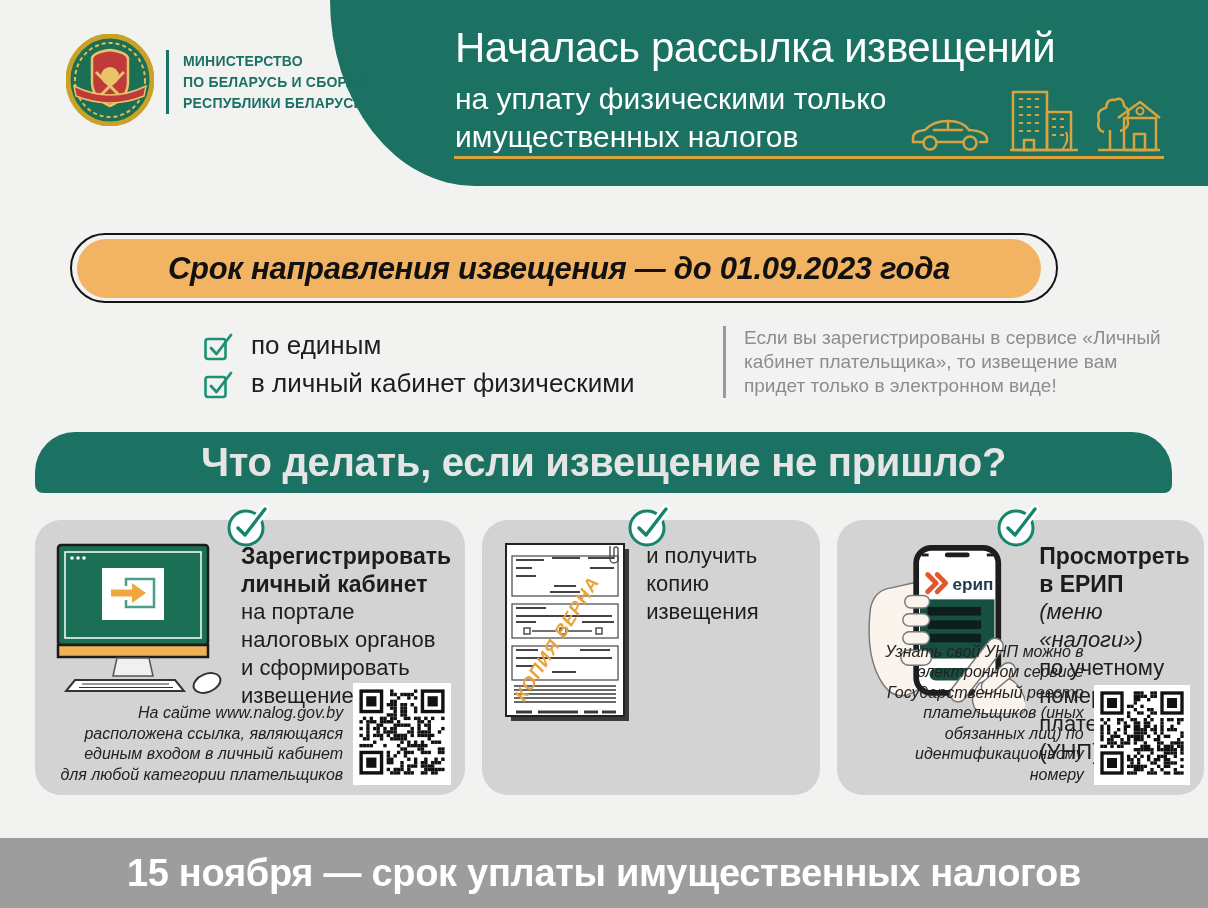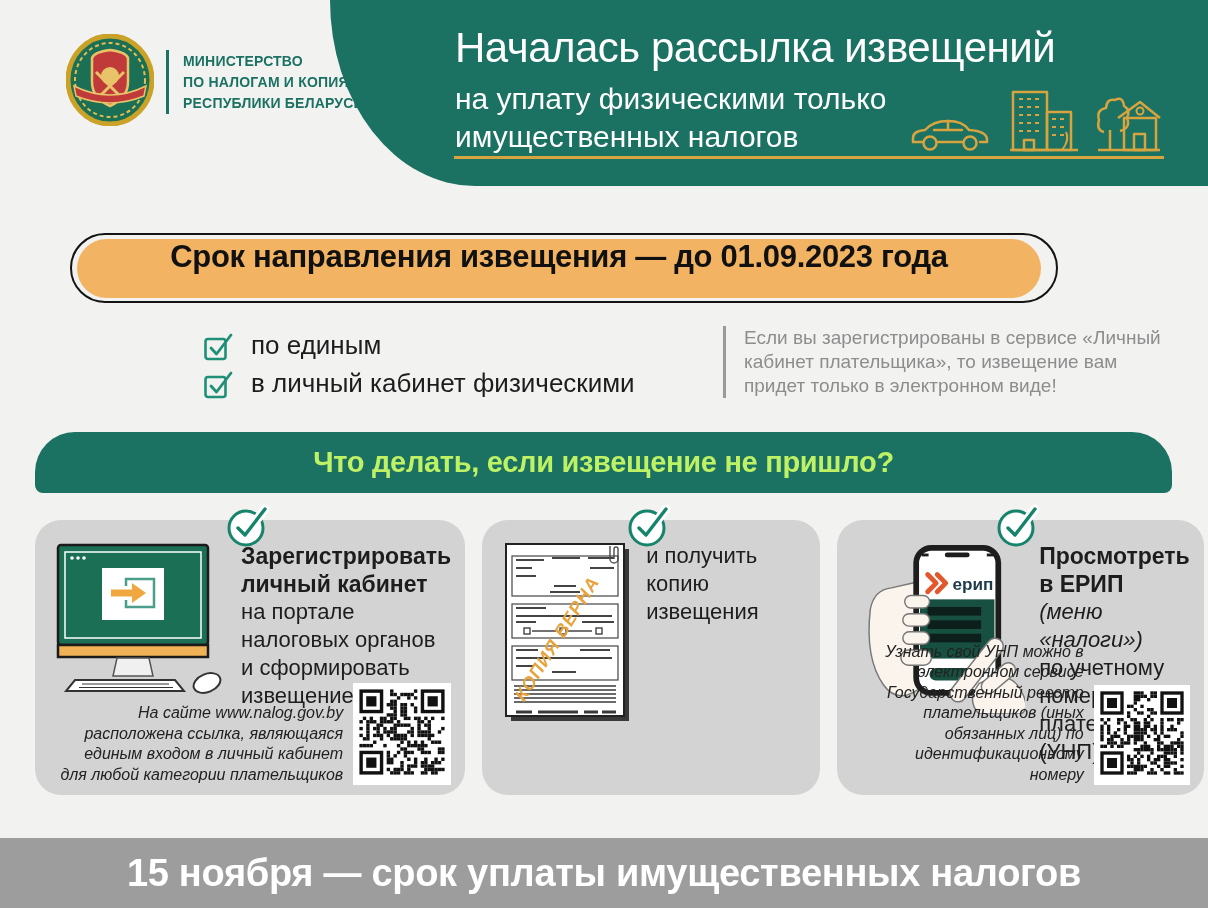--- a/index.html
+++ b/index.html
@@ -28,40 +28,40 @@
   .gh-icons { position:absolute; right:46px; bottom:34px; display:flex; align-items:flex-end; gap:18px; }
   .gh-icons svg { display:block; }
   
   .deadline {
     position:absolute; left:70px; top:233px; width:988px; height:70px;
     border:2.5px solid #141414; border-radius:35px; z-index:2;
   }
   .deadline-pill {
     position:absolute; left:5px; top:4px; right:15px; bottom:3px;
     background:var(--orange); border-radius:30px;
-    display:flex; align-items:flex-start; justify-content:center;
+    display:flex; align-items:center; justify-content:center;font-style:italic;
   }
   .deadline-text { font-size:31px; font-weight:bold; color:#111; letter-spacing:-.3px; }
   
   .checklist { position:absolute; left:203px; top:330px; }
   .check-item { display:flex; align-items:center; margin-bottom:7px; }
   .check-item svg { flex:0 0 auto; overflow:visible; }
   .check-label { font-size:26px; margin-left:18px; color:#1d1d1d; }
   .delivery-note {
     position:absolute; left:723px; top:326px; width:438px;
     border-left:3px solid #9a9a9a; padding-left:18px;
     font-size:19px; line-height:24px; color:var(--muted-text);
   }
   
   .section-banner {
     position:absolute; left:35px; right:36px; top:432px; height:61px;
     background:var(--green); border-radius:40px 40px 8px 8px;
     display:flex; align-items:center; justify-content:center; z-index:1;
   }
-  .section-banner-title { color:#bef264; font-size:29px; font-weight:bold; letter-spacing:-.3px; }
+  .section-banner-title { color:#e5e5e5; font-size:40px; font-weight:bold; letter-spacing:-.3px; }
   
   .cards { position:absolute; left:35px; top:520px; right:31px; height:275px; display:flex; gap:17px; }
   .card { position:relative; background:var(--card-gray); border-radius:26px; }
   .card-1 { flex:0 0 385px; } .card-2 { flex:0 0 338px; } .card-3 { flex:1; }
   .badge { position:absolute; top:-17px; left:50%; transform:translateX(-50%); overflow:visible; }
   .card-main { display:flex; align-items:flex-start; padding:22px 14px 0 20px; gap:14px; }
   .card-illo { flex:0 0 auto; }
   .ct-title { font-size:23px; line-height:28px; font-weight:bold; color:#1d1d1d; }
   .ct-italic { font-size:22px; line-height:28px; font-style:italic; color:#1d1d1d; }
   .ct-body  { font-size:22px; line-height:28px; color:#1d1d1d; }
@@ -131,21 +131,21 @@
       <ellipse cx="44" cy="46" rx="35" ry="37" fill="none" stroke="#e3bd52" stroke-width="2" stroke-dasharray="4 3"></ellipse>
       <path d="M44,16 q16,2 18,8 v24 q0,16 -18,24 q-18,-8 -18,-24 V24 q2,-6 18,-8 z" fill="#c13a3a" stroke="#e8c36a" stroke-width="2.5"></path>
       <circle cx="44" cy="42" r="9" fill="#e8c36a"></circle>
       <path d="M30,66 l28,-28 M58,66 L30,38" stroke="#e8c36a" stroke-width="3"></path>
       <path d="M8,52 q36,18 72,0 l-2,10 q-34,14 -68,0 z" fill="#c13a3a" stroke="#e8c36a" stroke-width="1.5"></path>
     </svg>
   </span>
   <span class="logo-divider"></span>
   <div class="ministry">
     <div>МИНИСТЕРСТВО</div>
-    <div>ПО НАЛОГАМ И КОПИЯ</div>
+    <div>ПО БЕЛАРУСЬ И СБОРАМ</div>
     <div>РЕСПУБЛИКИ БЕЛАРУСЬ</div>
   </div>
 </div>
 
 <div class="deadline">
   <div class="deadline-pill">
     <span class="deadline-text">Срок направления извещения — до 01.09.2023 года</span>
   </div>
 </div>
 

